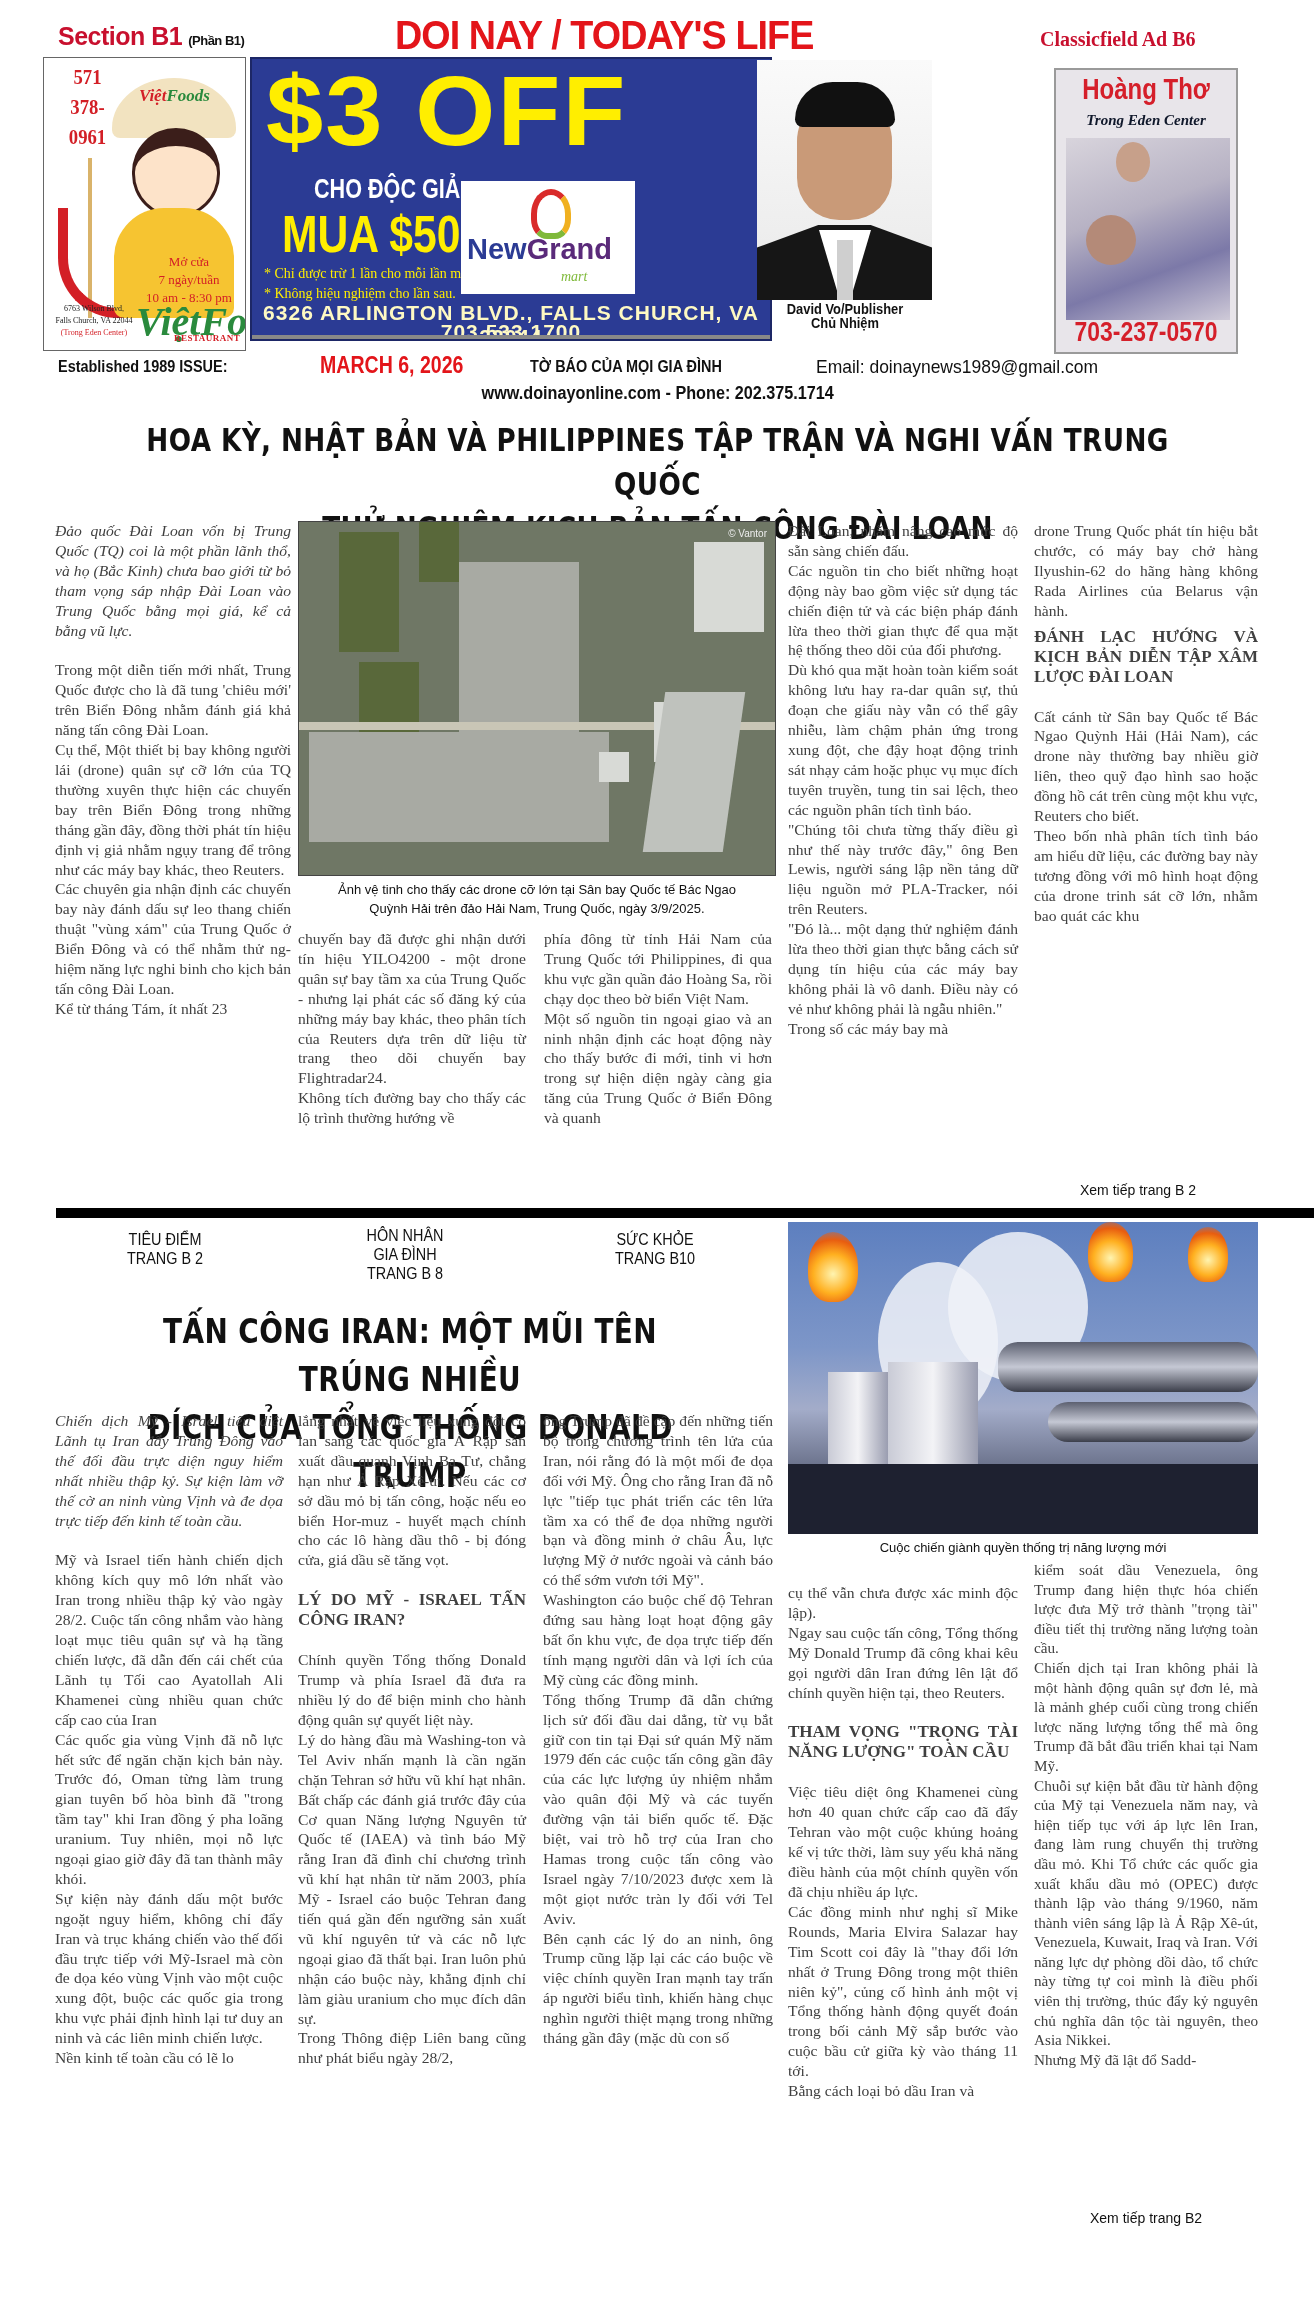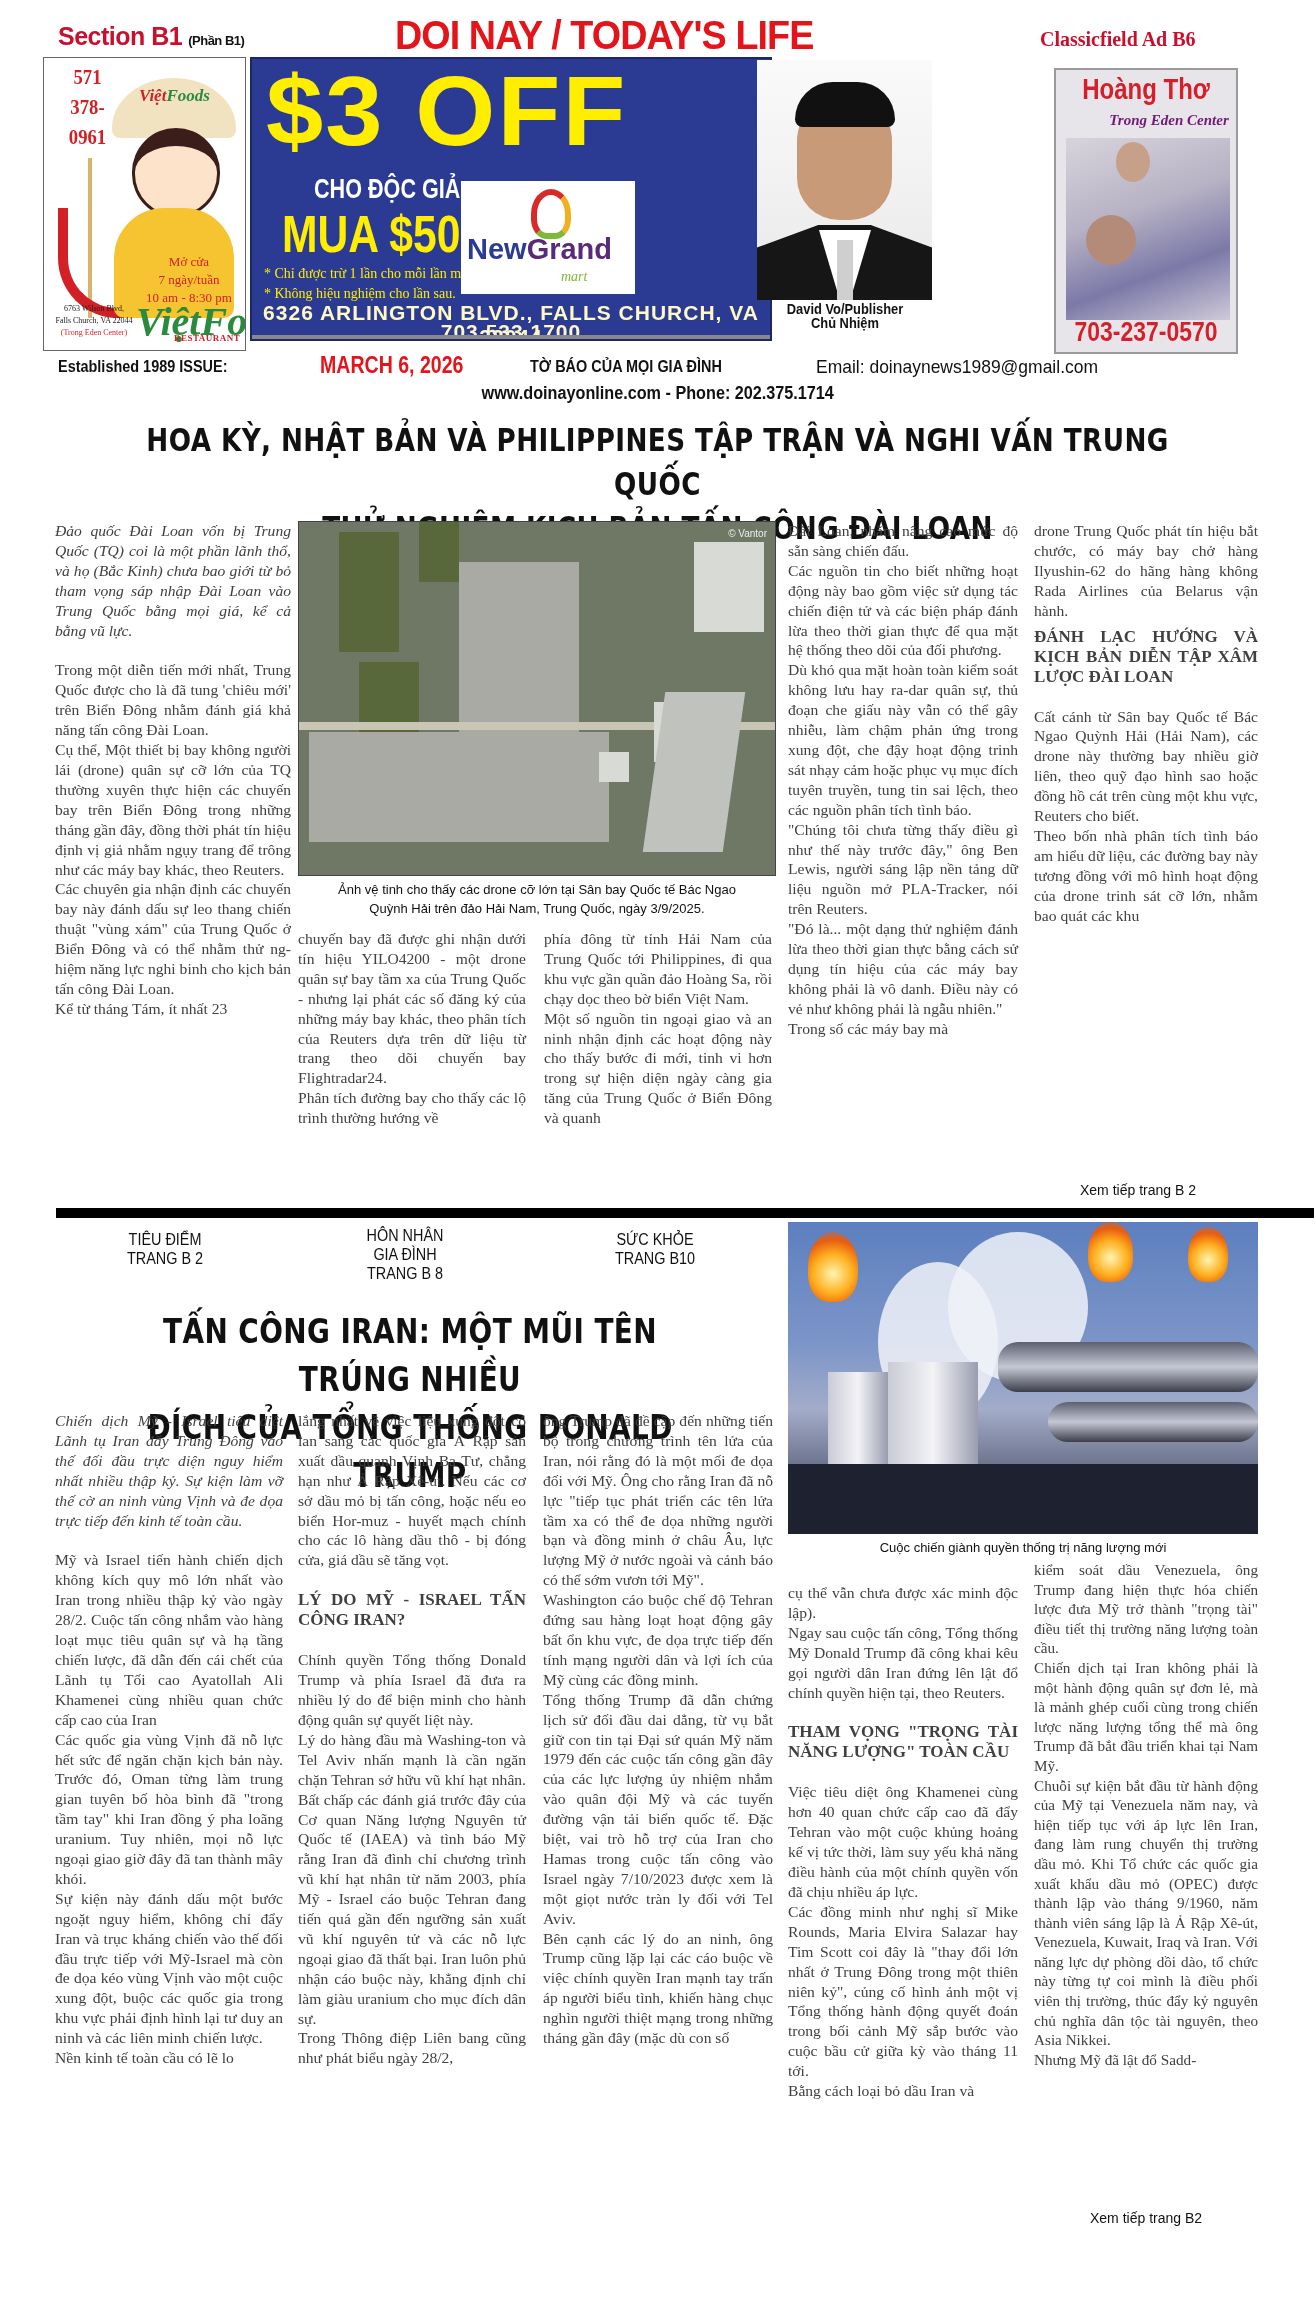--- a/index.html
+++ b/index.html
@@ -50,21 +50,21 @@
   .pub-suit { position: absolute; left: 0; top: 165px; width: 175px; height: 75px; background: #161616; clip-path: polygon(0 30%, 35% 0, 65% 0, 100% 30%, 100% 100%, 0 100%); }
   .pub-shirt { position: absolute; left: 62px; top: 170px; width: 52px; height: 70px; background: #fff; clip-path: polygon(0 0, 100% 0, 60% 100%, 40% 100%); }
   .pub-tie { position: absolute; left: 80px; top: 180px; width: 16px; height: 60px; background: #cfcfcf; }
   .pub-face { position: absolute; left: 40px; top: 35px; width: 95px; height: 125px; background: #c99a78; border-radius: 46px 46px 42px 42px; }
   .pub-hair { position: absolute; left: 38px; top: 22px; width: 100px; height: 45px; background: #111; border-radius: 50px 50px 10px 10px; }
   .pub-caption { left: 760px; top: 302px; width: 170px; text-align: center; font-family: "Liberation Sans", sans-serif; font-weight: 700; font-size: 14px; line-height: 14px; color: #111; transform: scaleX(0.92); }
 
   
   .ad-hoangtho { left: 1054px; top: 68px; width: 184px; height: 286px; background: #e8e5ea; border: 2px solid #9a9a9a; overflow: hidden; }
   .ht-name { position: absolute; left: 0; width: 100%; top: 2px; text-align: center; font-family: "Liberation Sans", sans-serif; font-weight: 700; font-size: 30px; color: #d51f2a; transform: scaleX(0.8); }
-  .ht-sub { position: absolute; left: 0; width: 100%; top: 42px; text-align: center; font-family: "Liberation Serif", serif; font-style: italic; font-weight: 700; font-size: 15px; color: #701a75; margin-left: 23px; }
+  .ht-sub { position: absolute; left: 0; width: 100%; top: 42px; text-align: center; font-family: "Liberation Serif", serif; font-style: italic; font-weight: 700; font-size: 15px; color: #0f172a; }
   .ht-art { position: absolute; left: 10px; top: 68px; width: 164px; height: 182px; background: linear-gradient(160deg, #d8d4dc 0%, #b7b2c4 40%, #7c79a8 70%, #cfcad8 100%); }
   .ht-head1 { position: absolute; left: 60px; top: 72px; width: 34px; height: 40px; border-radius: 50%; background: #c7a08a; }
   .ht-head2 { position: absolute; left: 30px; top: 145px; width: 50px; height: 50px; border-radius: 50%; background: #b48a78; }
   .ht-phone { position: absolute; left: 0; width: 100%; bottom: 4px; text-align: center; font-family: "Liberation Sans", sans-serif; font-weight: 700; font-size: 27px; color: #d51f2a; transform: scaleX(0.85); }
 
   
   .info-line { left: 58px; top: 357px; white-space: nowrap; font-family: "Liberation Sans", sans-serif; font-size: 17px; color: #111; }
   .info-line .est { font-weight: 700; transform: scaleX(0.85); display: inline-block; transform-origin: left; }
   .issue-date { left: 320px; top: 352px; font-family: "Liberation Sans", sans-serif; font-weight: 700; font-size: 23px; color: #e3151a; transform: scaleX(0.85); transform-origin: left; white-space: nowrap; }
   .motto { left: 530px; top: 357px; font-family: "Liberation Sans", sans-serif; font-weight: 700; font-size: 17px; transform: scaleX(0.85); transform-origin: left; white-space: nowrap; }
@@ -213,21 +213,21 @@
   <div class="sat-bldg" style="left:300px;top:230px;width:30px;height:30px;"></div>
   <div class="sat-credit">© Vantor</div>
 </div>
 <div class="photo-caption" style="left:298px; top:880px; width:478px;">
   <div>Ảnh vệ tinh cho thấy các drone cỡ lớn tại Sân bay Quốc tế Bác Ngao</div>
   <div>Quỳnh Hải trên đảo Hải Nam, Trung Quốc, ngày 3/9/2025.</div>
 </div>
 
 <div class="col" style="left:298px; top:929px; width:228px;">
   <p>chuyến bay đã được ghi nhận dưới tín hiệu YILO4200 - một drone quân sự bay tầm xa của Trung Quốc - nhưng lại phát các số đăng ký của những máy bay khác, theo phân tích của Reuters dựa trên dữ liệu từ trang theo dõi chuyến bay Flightradar24.</p>
-  <p>Phân tích đường bay cho thấy các lộ trình thường hướng về</p>
+  <p>Không tích đường bay cho thấy các lộ trình thường hướng về</p>
 </div>
 
 <div class="col" style="left:544px; top:929px; width:228px;">
   <p>phía đông từ tỉnh Hải Nam của Trung Quốc tới Philippines, đi qua khu vực gần quần đảo Hoàng Sa, rồi chạy dọc theo bờ biển Việt Nam.</p>
   <p>Một số nguồn tin ngoại giao và an ninh nhận định các hoạt động này cho thấy bước đi mới, tinh vi hơn trong sự hiện diện ngày càng gia tăng của Trung Quốc ở Biển Đông và quanh</p>
 </div>
 
 <div class="col" style="left:788px; top:521px; width:230px;">
   <p>Đài Loan, nhằm nâng cao mức độ sẵn sàng chiến đấu.</p>
   <p>Các nguồn tin cho biết những hoạt động này bao gồm việc sử dụng tác chiến điện tử và các biện pháp đánh lừa theo thời gian thực để qua mặt hệ thống theo dõi của đối phương.</p>

